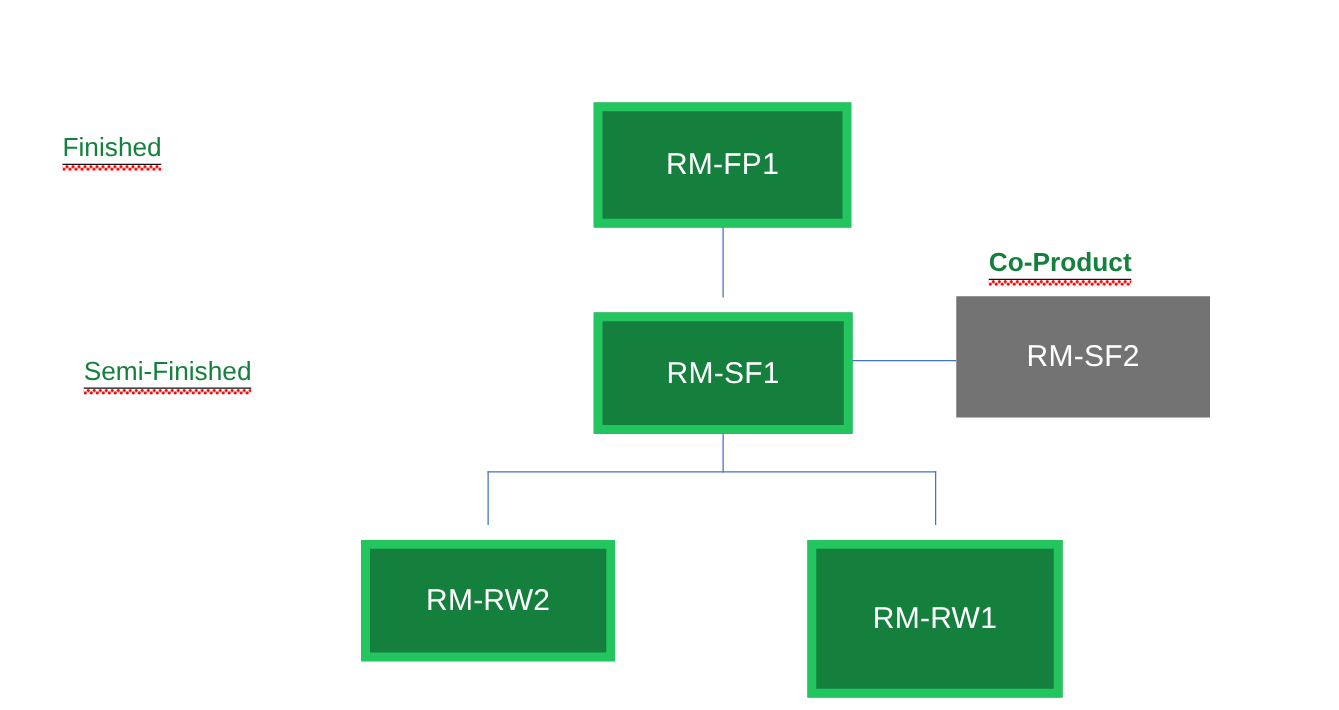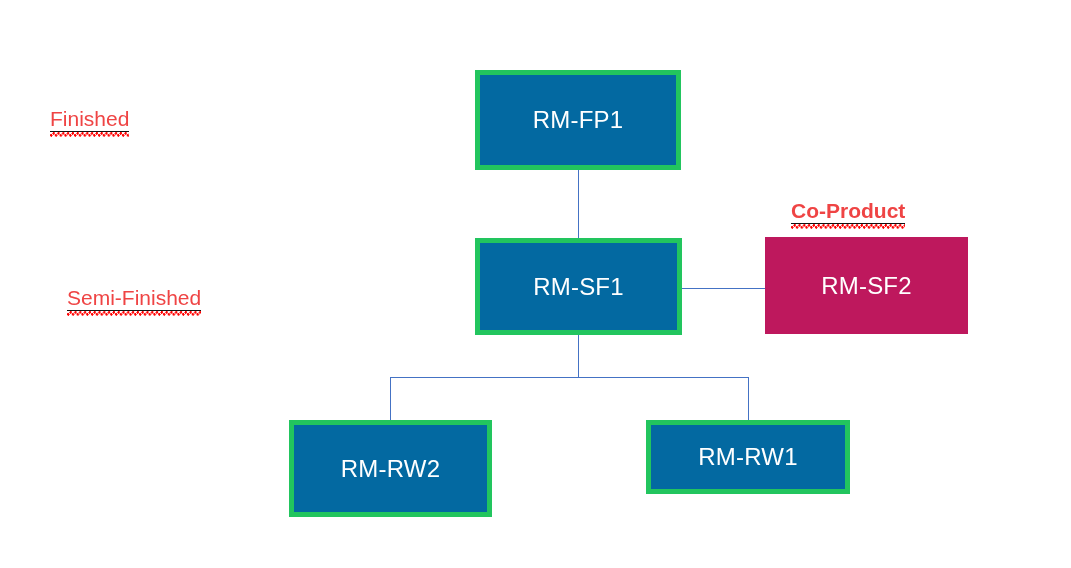--- a/index.html
+++ b/index.html
@@ -25,33 +25,34 @@
     display: flex;
     align-items: center;
     justify-content: center;
     color: #ffffff;
     font-size: 24px;
     line-height: 1;
     letter-spacing: 0.2px;
     white-space: nowrap;
   }
   .node.blue {
-    background: #0369a1;
-    border: 5px solid #22c55e;
+    background: #15803d;
+    border: 7px solid #22c55e;
+    margin-top: 12px;
   }
   .node.gold {
-    background: #be185d;
+    background: #737373;
     border: none;
   }
 
   
   .stage-label {
     position: absolute;
     font-size: 21px;
-    color: #ef4444;
+    color: #15803d;
     line-height: 1;
     white-space: nowrap;
   }
   .stage-label .txt {
     position: relative;
     display: inline-block;
   }
   
   .ul-solid::after {
     content: "";
@@ -128,17 +129,17 @@
   </div>
 
   <div class="node gold" style="left:765px; top:237px; width:203px; height:97px;">
     <span>RM-SF2</span>
   </div>
 
   <div class="node blue" style="left:289px; top:420px; width:203px; height:97px;">
     <span>RM-RW2</span>
   </div>
 
-  <div class="node blue" style="left:646px; top:420px; width:204px; height:74px;">
+  <div class="node blue" style="left:646px; top:420px; width:204px; height:126px;">
     <span>RM-RW1</span>
   </div>
 
 </div>
 
 </body></html>

